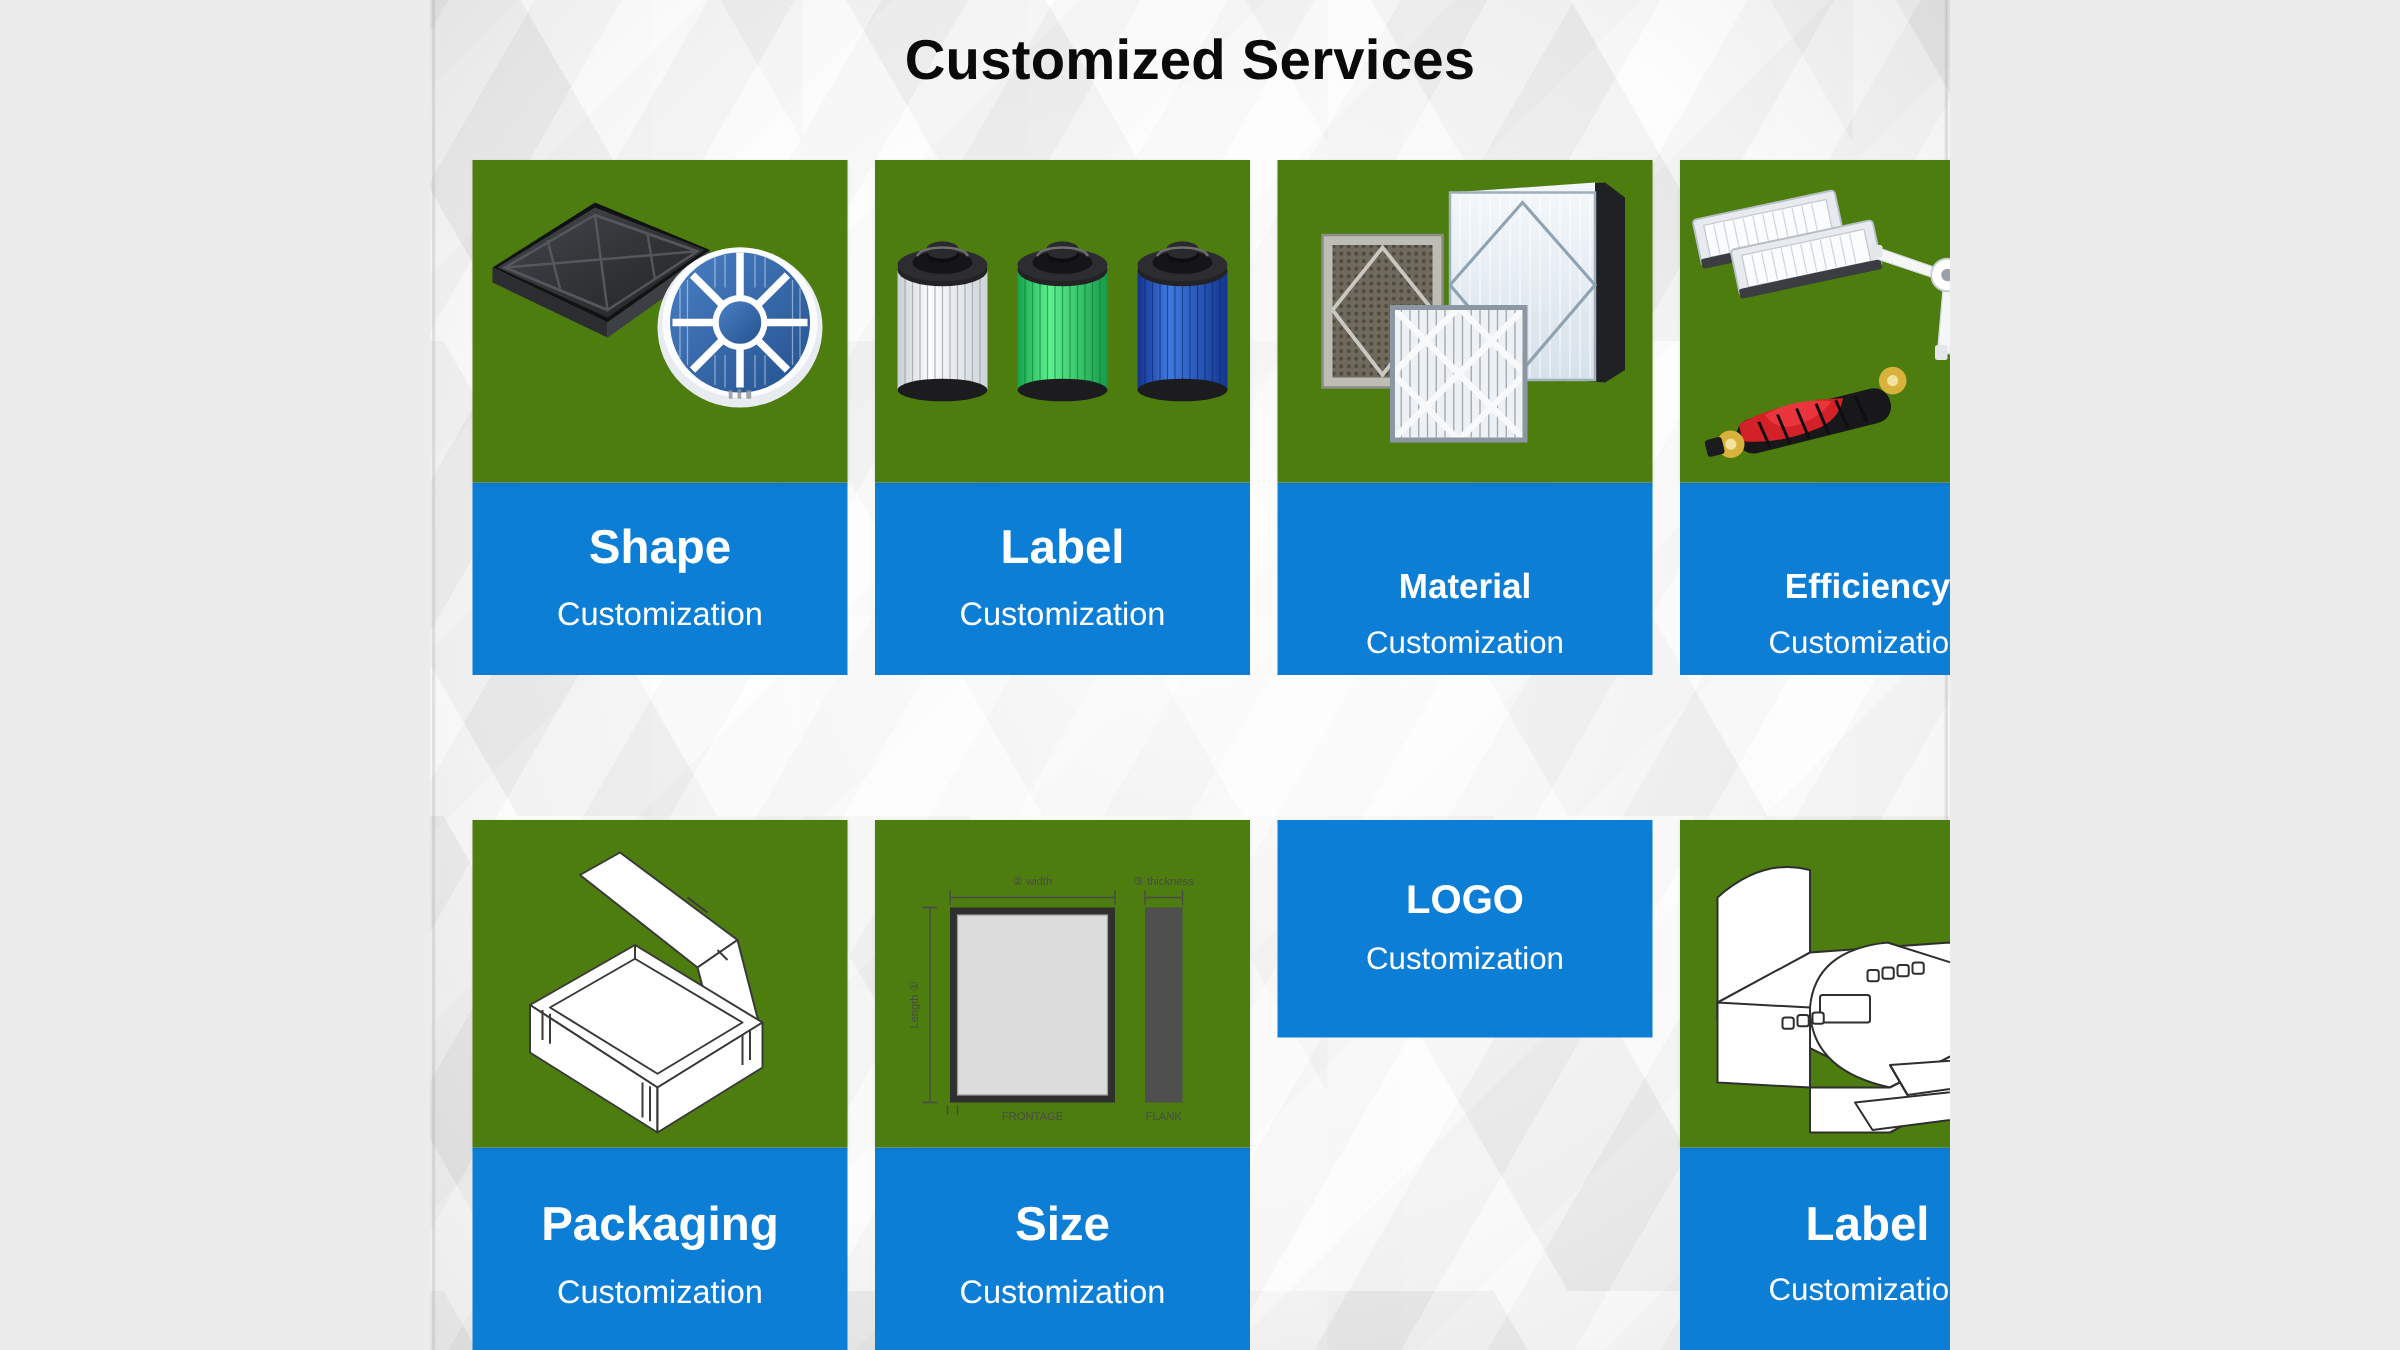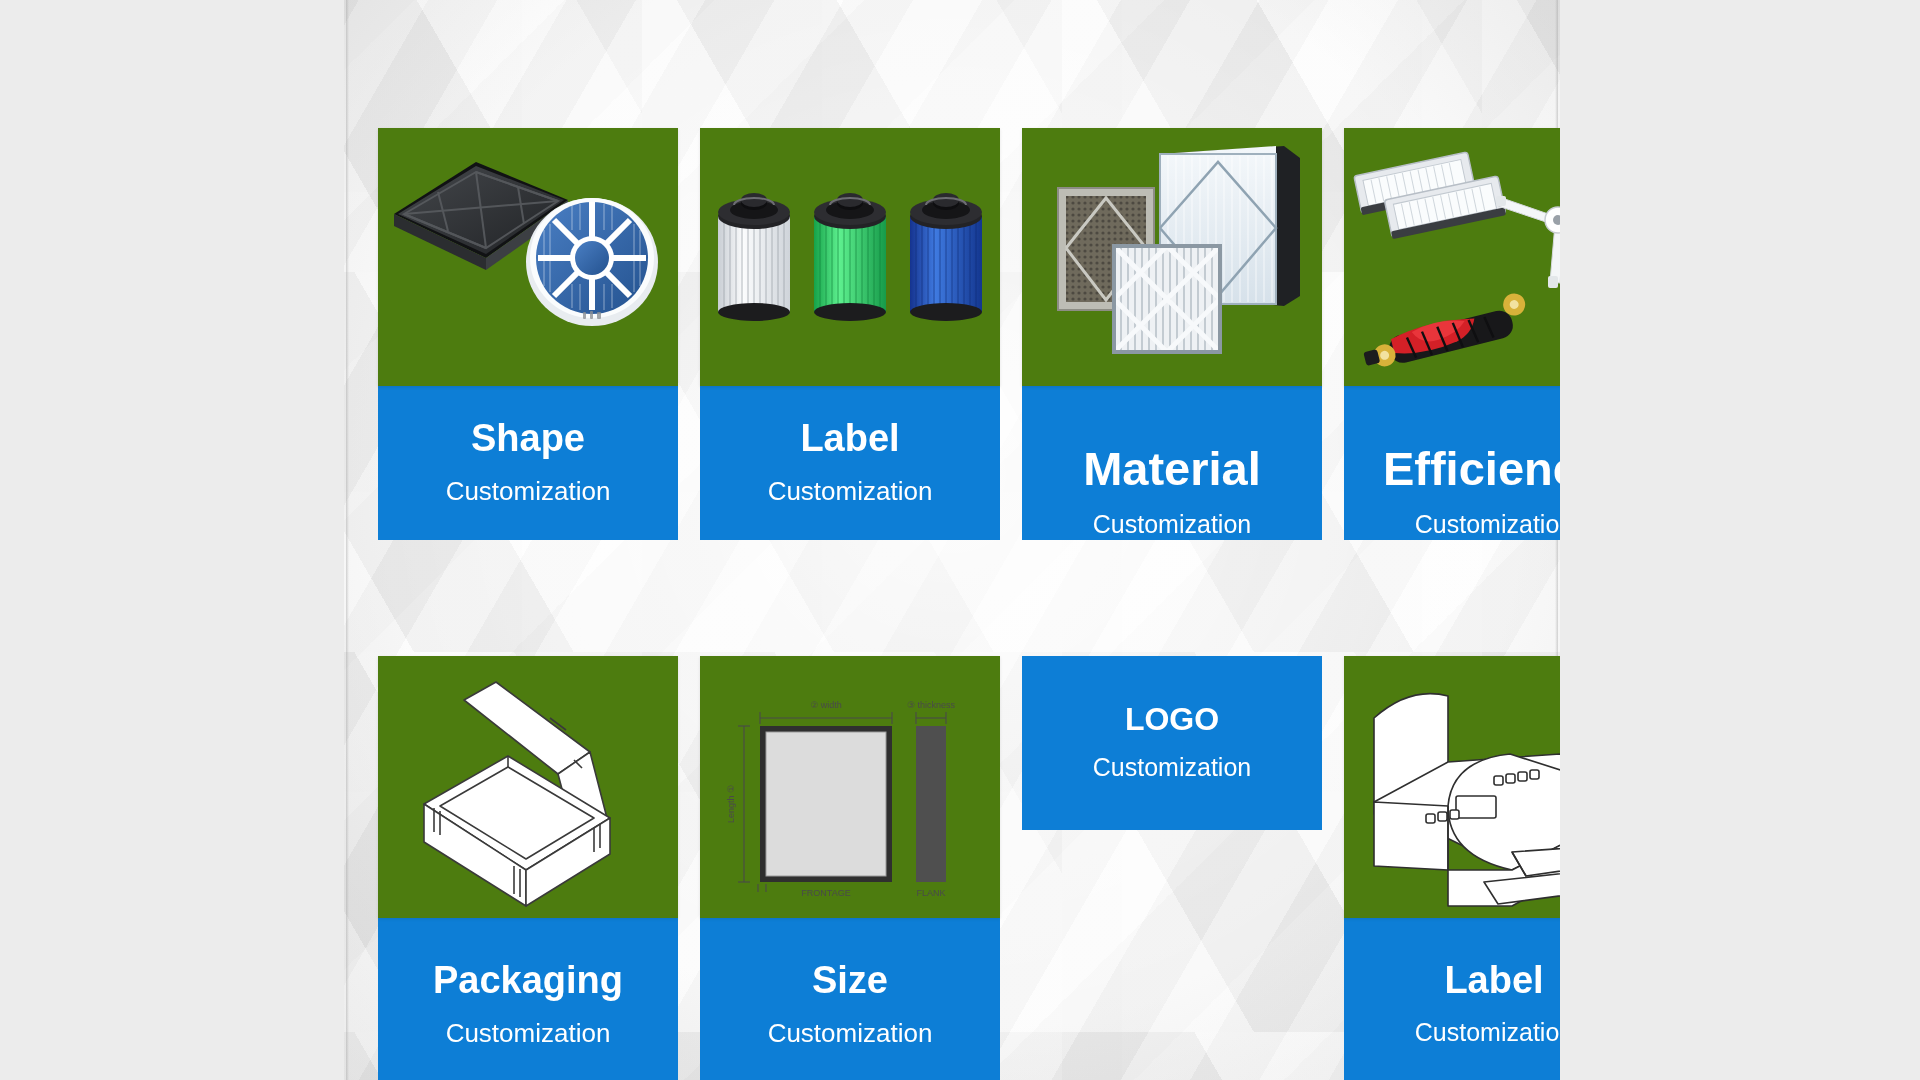--- a/index.html
+++ b/index.html
@@ -110,21 +110,21 @@
   }
   .card .caption .t2 {
     font-size:26px;
     font-weight:normal;
     line-height:1.25;
     margin-top:4px;
     white-space:nowrap;
   }
   
   .card.r1c3 .caption, .card.r1c4 .caption { padding-top:14px; }
-  .card.r1c3 .caption .t1, .card.r1c4 .caption .t1 { font-size:47px;margin-top:44px; }
+  .card.r1c3 .caption .t1, .card.r1c4 .caption .t1 { font-size:28px;margin-top:44px; }
   .card.r1c3 .caption .t2, .card.r1c4 .caption .t2 { font-size:25px; }
   .card.r2c3 .caption .t1 { font-size:32px; }
   .card.r2c3 .caption .t2, .card.r2c4 .caption .t2 { font-size:25px; }
 
   
   .row2 .photo { height:262px; }
   .row2 .caption { height:174px; }
 </style>
 </head>
 <body>
@@ -136,20 +136,21 @@
 
   <div class="bg-facets">
     <div class="layer l1"></div>
     <div class="layer l2"></div>
     <div class="layer l3"></div>
     <div class="layer vig"></div>
     <div class="seam s1"></div>
     <div class="seam s2"></div>
   </div>
 
+  <div id="page-title">Customized Services</div>
 
   <div id="cards">
 
     <div class="card row1 r1c1">
       <div class="photo">
         <svg viewBox="0 0 300 258">
           <defs>
             <linearGradient id="sq-top" x1="0" y1="0" x2="1" y2="1">
               <stop offset="0" stop-color="#44474b"></stop>
                 <stop offset="1" stop-color="#212326"></stop>

